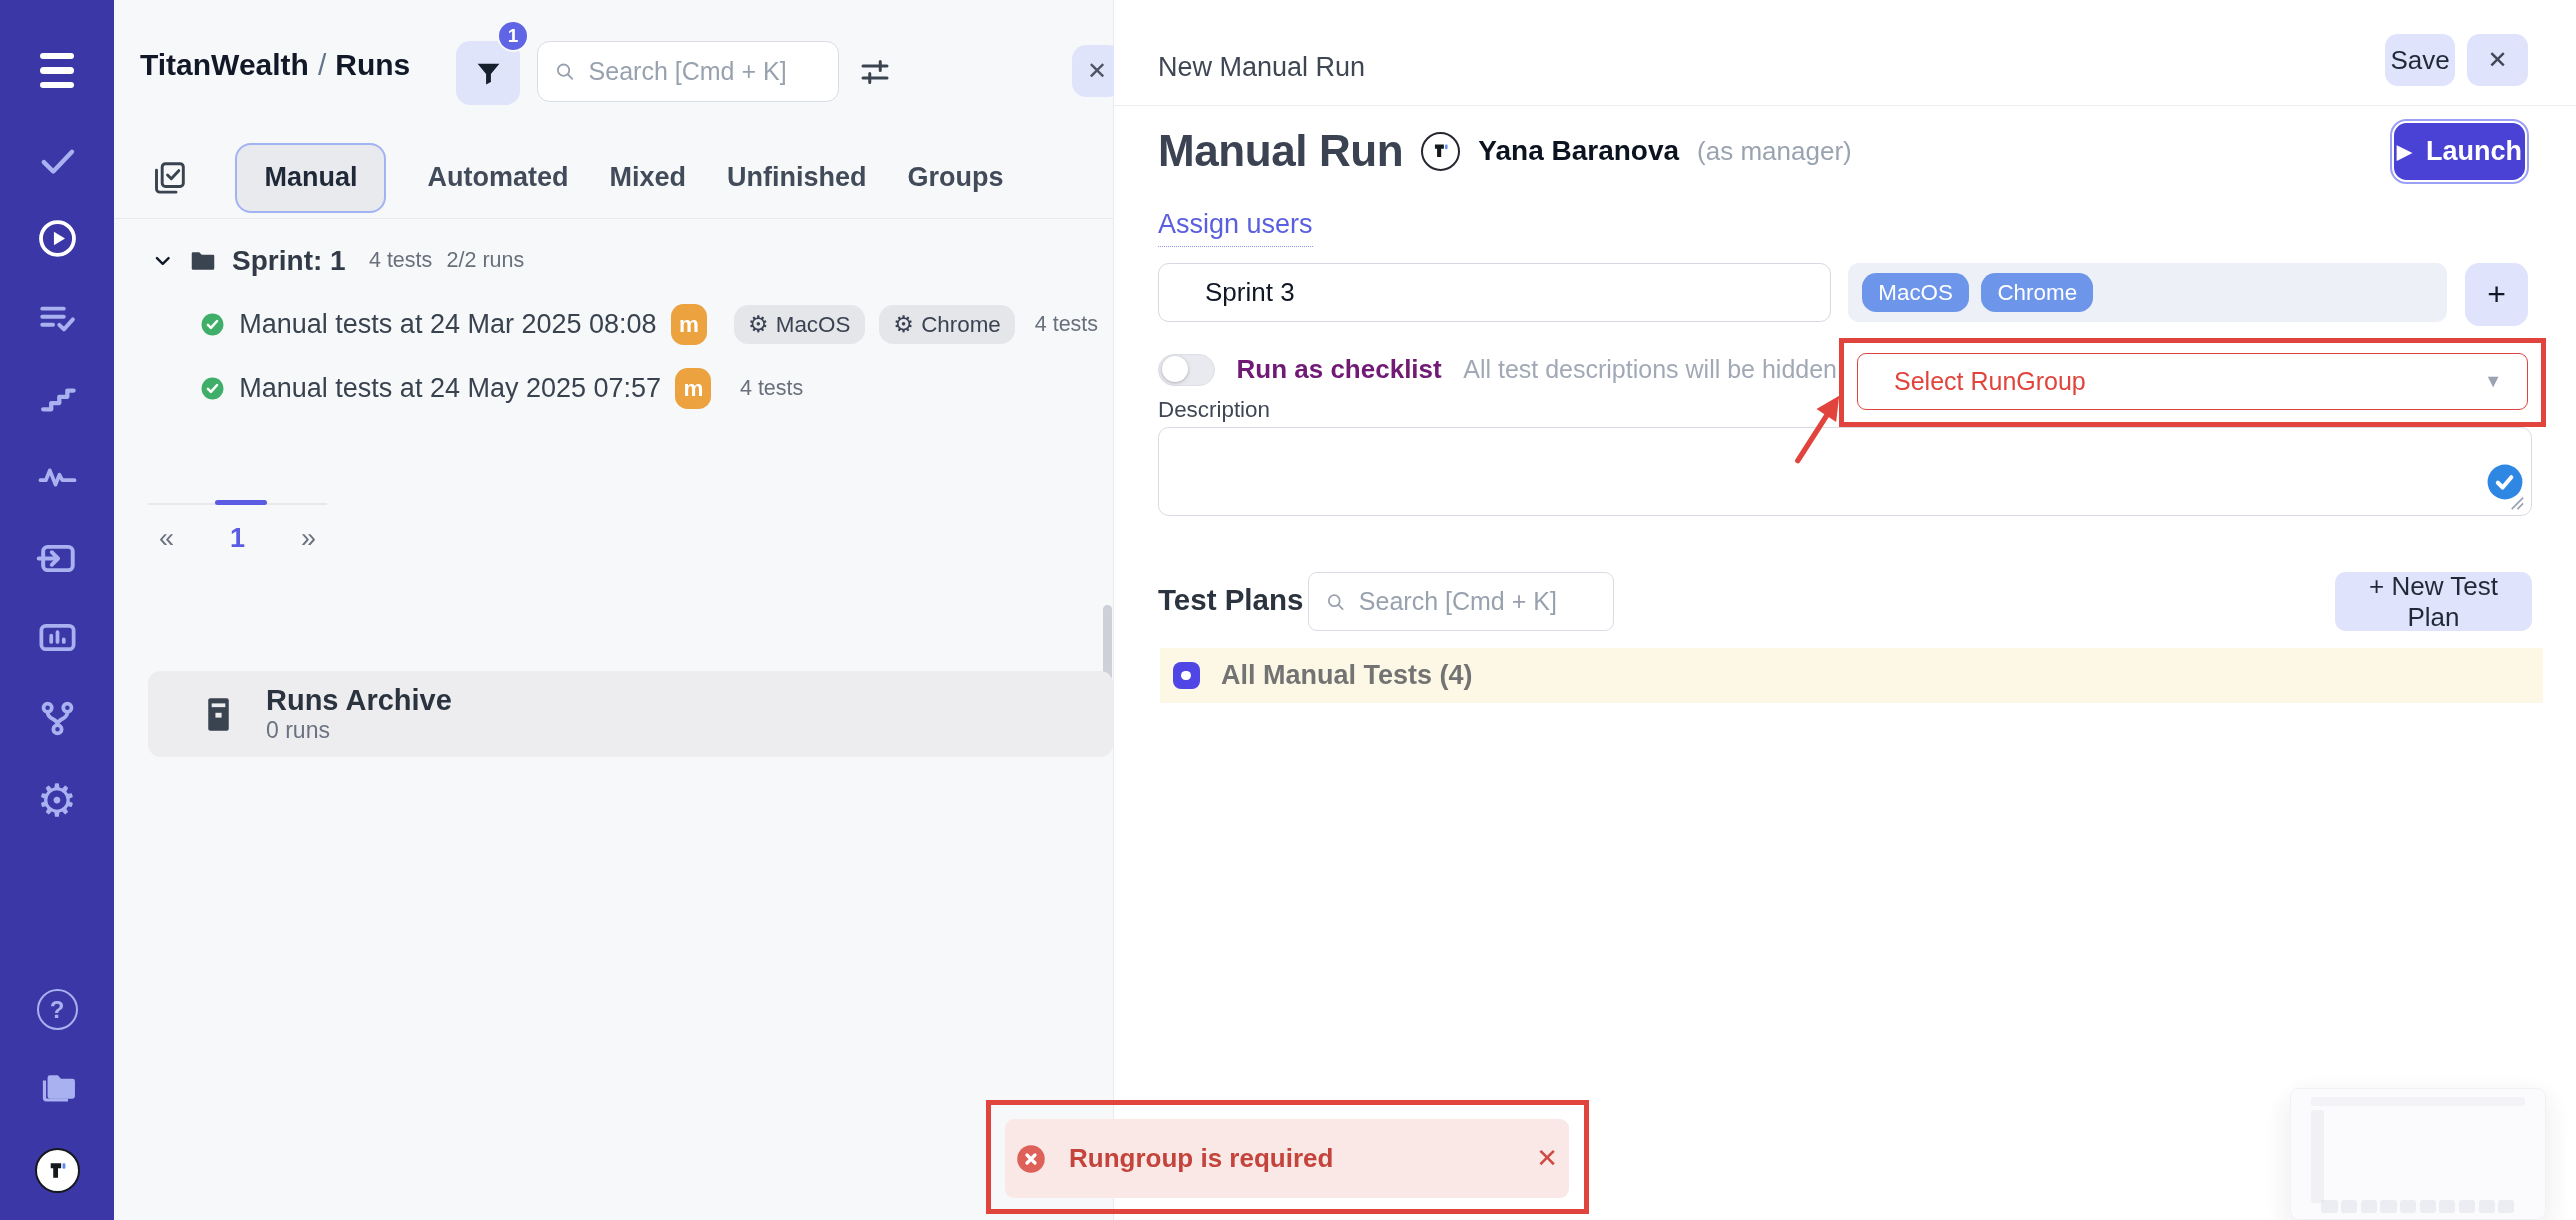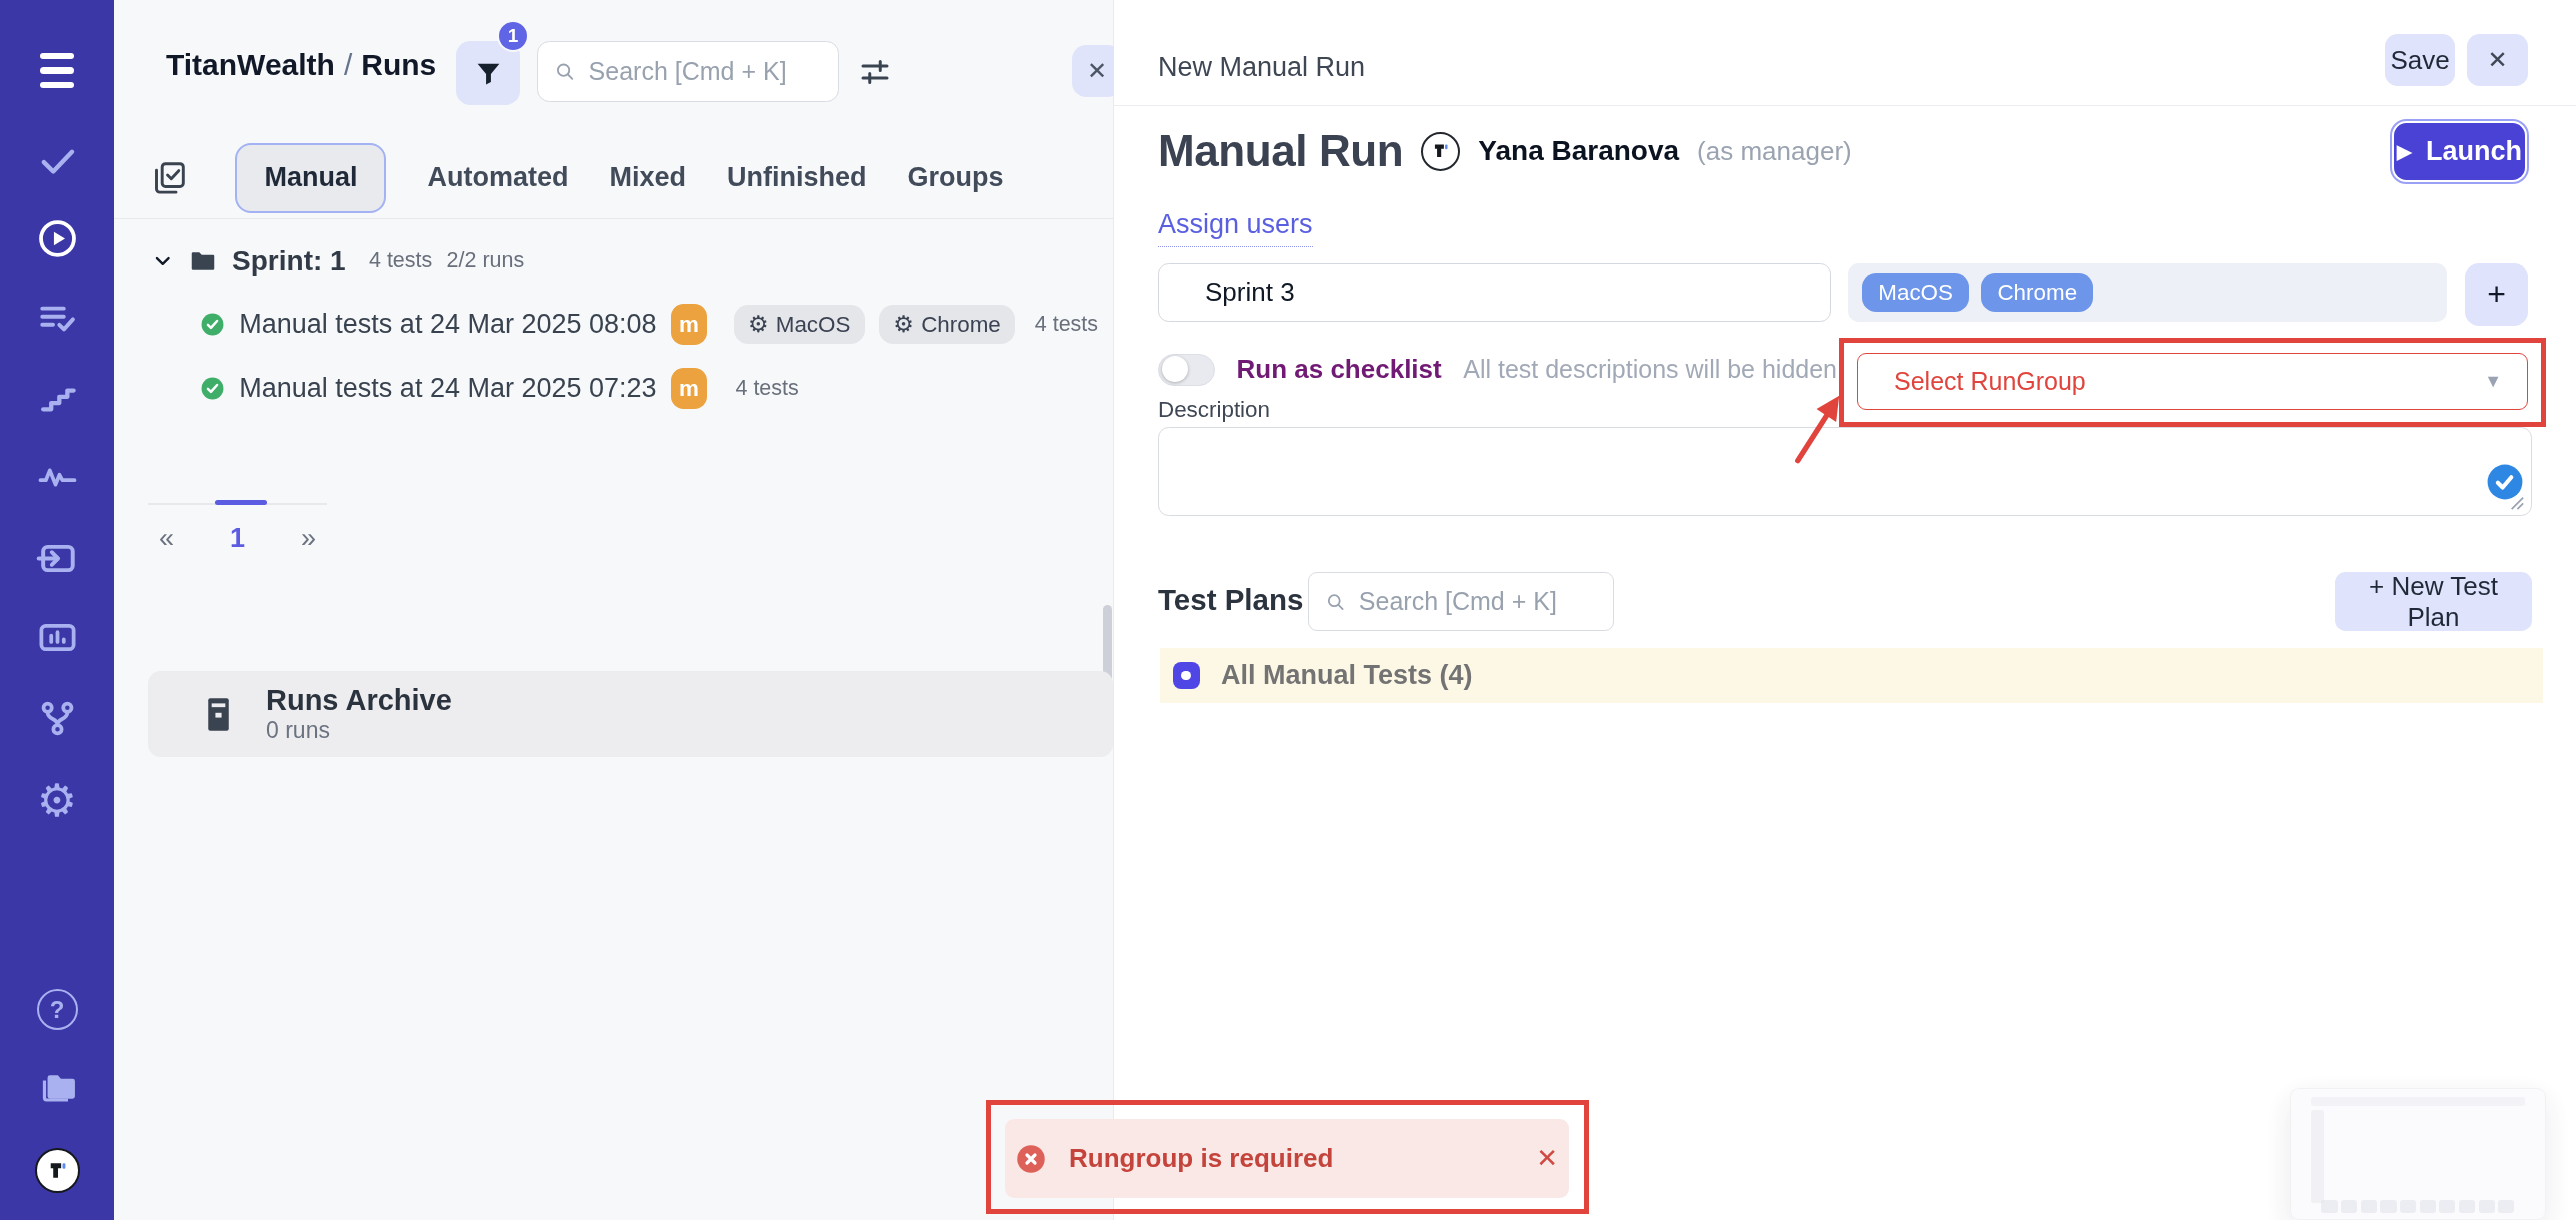--- a/index.html
+++ b/index.html
@@ -19,21 +19,21 @@
   .glyph-gear{font-size:45px;line-height:1;color:#a9b1f0;}
   .help-circle{width:41px;height:41px;border:2.7px solid #a9b1f0;border-radius:50%;
                display:flex;align-items:center;justify-content:center;
                font-size:24px;font-weight:700;color:#a9b1f0;}
   .logo-circle{width:45px;height:45px;background:#fff;border:2.7px solid #15181d;border-radius:50%;
                display:flex;align-items:center;justify-content:center;}
 
   
   .panel-left{position:absolute;left:114px;top:0;width:1000px;height:1220px;
               background:#f7f8fa;border-right:0.9px solid #e9eaef;}
-  .crumb{font-size:30px;color:#111827;white-space:nowrap;margin-left:26px;}
+  .crumb{font-size:30px;color:#111827;white-space:nowrap;}
   .crumb b{font-weight:800;}
   .crumb .sep{color:#64748b;font-weight:400;padding:0 9px;}
   .soft-btn{background:#e0e4fb;border-radius:14.3px;display:flex;align-items:center;justify-content:center;cursor:pointer;}
   .badge-dot{position:absolute;width:32px;height:32px;border-radius:50%;background:#6065e6;color:#fff;
              font-size:19px;font-weight:700;display:flex;align-items:center;justify-content:center;
              border:2.7px solid #f7f8fa;}
   .search-box{background:#fff;border:0.9px solid #d9dce3;border-radius:12.5px;display:flex;align-items:center;
               padding:0 16px;gap:10.7px;}
   .search-box input{border:none;outline:none;background:transparent;font-size:25px;color:#374151;
                     font-family:"Liberation Sans",sans-serif;width:100%;}
@@ -279,21 +279,21 @@
       <span>Chrome</span>
       </span>
     <span class="tree-count" style="margin-left:5.4px;">4 tests</span>
   </div>
 
   <div class="abs flex" style="left:200px;top:367px;height:43px;gap:14.3px;">
     <svg width="25" height="25" viewBox="0 0 24 24">
       <circle cx="12" cy="12" r="10.5" fill="#3fae68"></circle>
       <path d="M7.6 12.4l2.9 2.9 5.9-6.7" fill="none" stroke="#fff" stroke-width="2.4" stroke-linecap="round" stroke-linejoin="round"></path>
       </svg>
-    <span class="run-title">Manual tests at 24 Mar 2025 07:23</span>
+    <span class="run-title">Manual tests at 24 May 2025 07:57</span>
     <span class="m-badge">m</span>
     <span class="tree-count" style="margin-left:14.3px;">4 tests</span>
   </div>
 
   <div class="abs hr" style="left:148px;top:503px;width:179px;height:1.8px;"></div>
   <div class="abs" style="left:215px;top:500px;width:52px;height:4.5px;border-radius:2.7px;background:#5b5ce2;"></div>
   <div class="abs flex" style="left:159px;top:517px;width:157px;height:43px;justify-content:space-between;">
     <span class="page-arrow">«</span>
     <span class="page-num">1</span>
     <span class="page-arrow">»</span>

